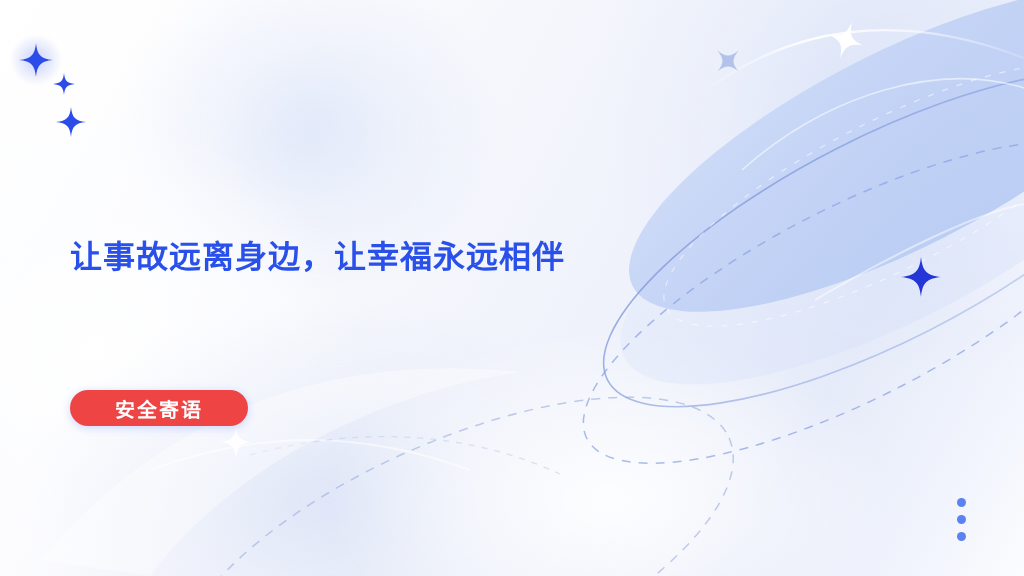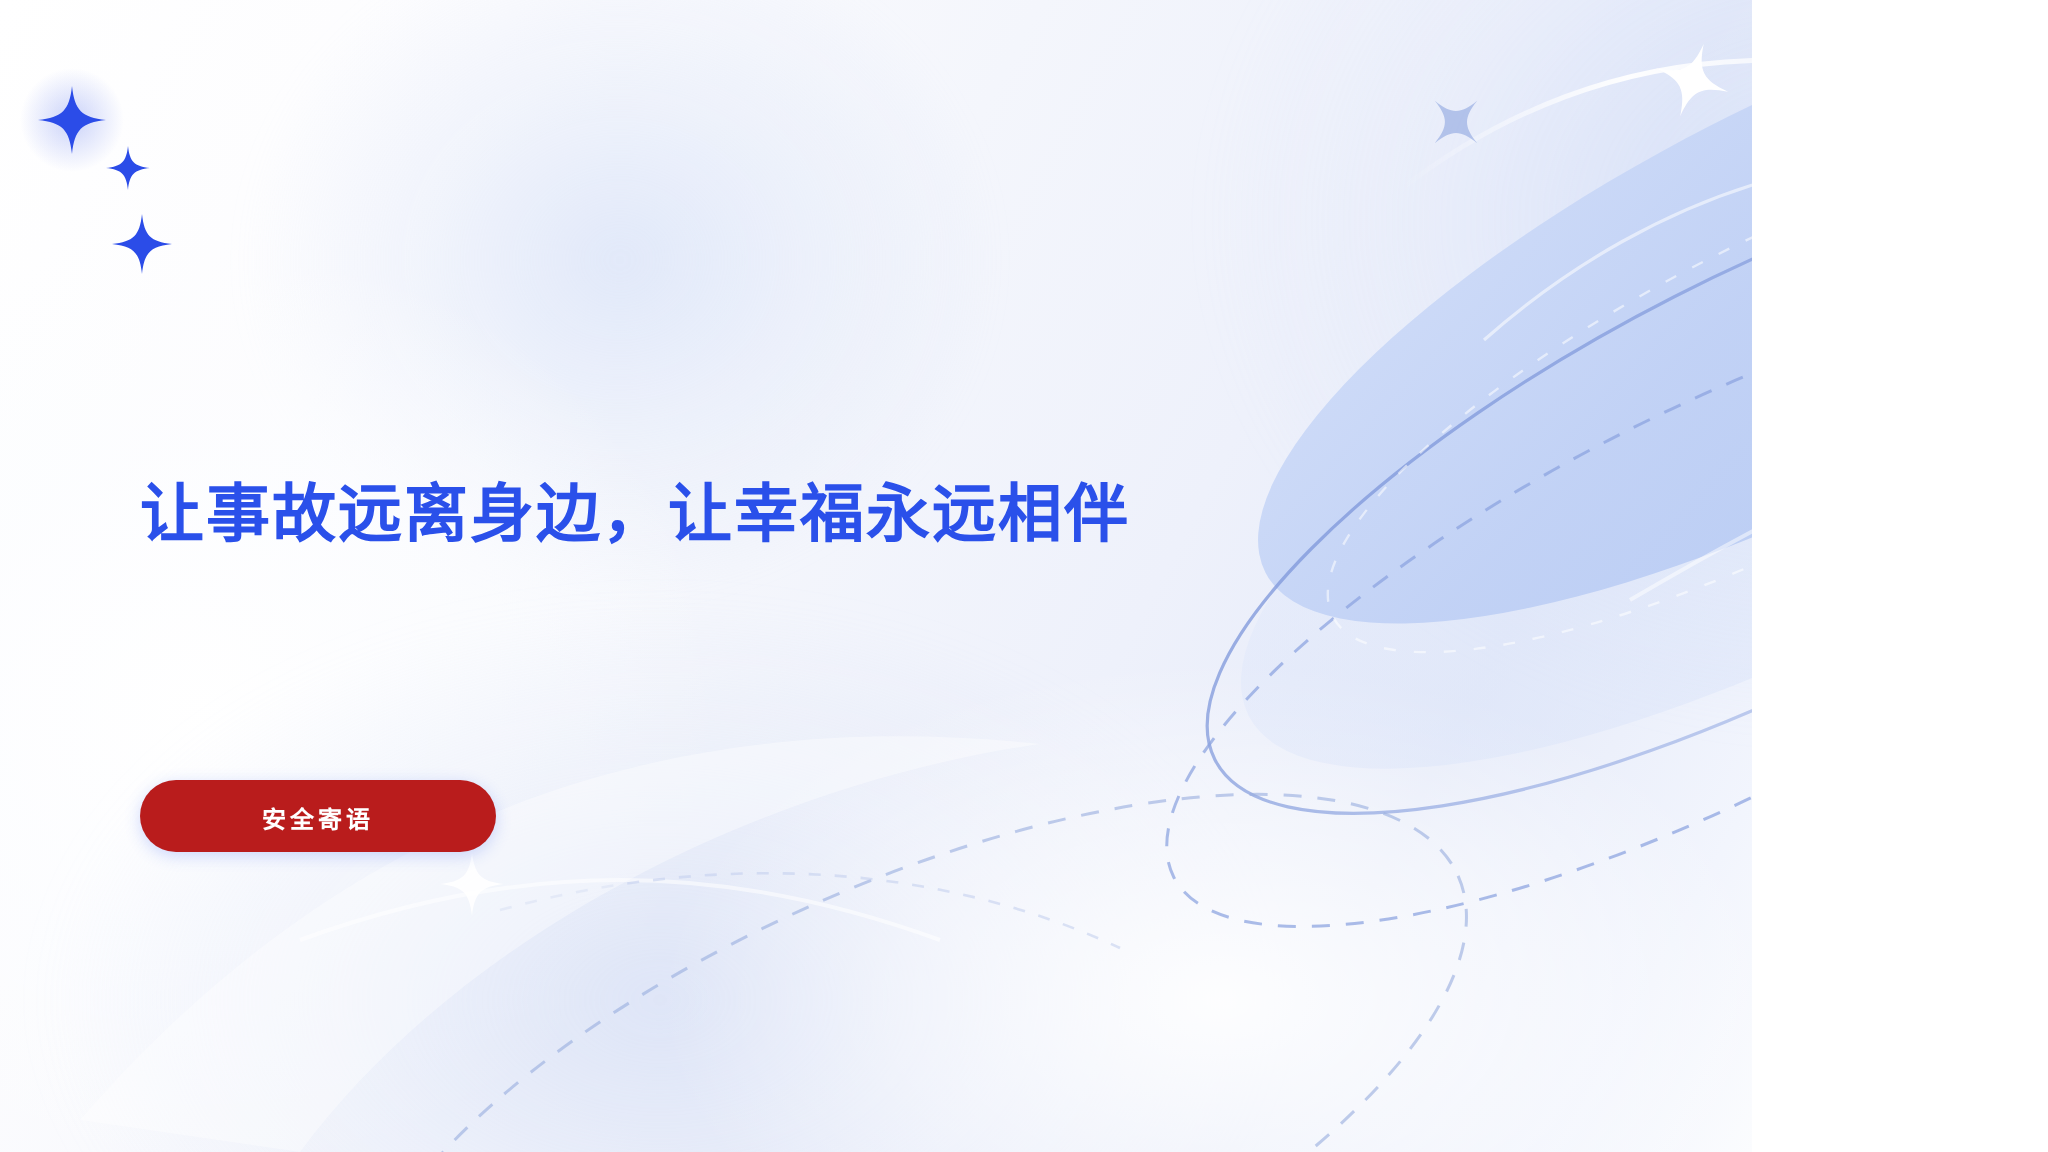--- a/index.html
+++ b/index.html
@@ -7,21 +7,21 @@
     margin: 0;
     padding: 0;
     background: #ffffff;
   }
   body {
     font-family: "Liberation Sans", "DejaVu Sans", sans-serif;
   }
 
   #slide {
     position: relative;
-    width: 876px;
+    width: 1024px;
     height: 576px;
     overflow: hidden;
     background: #fdfdff;
   }
 
   
   .bg-base {
     position: absolute;
     inset: 0;
     background:
@@ -96,24 +96,24 @@
   }
 
   .cta-button {
     position: absolute;
     left: 70px;
     top: 390px;
     width: 178px;
     height: 36px;
     border: none;
     border-radius: 18px;
-    background: #b91c1c;
+    background: #ef4444;
     color: #ffffff;
     font-family: inherit;
-    font-size: 12px;
+    font-size: 20px;
     font-weight: bold;
     letter-spacing: 2px;
     cursor: pointer;
     box-shadow: 0 2px 8px rgba(48,89,242,0.22);
     padding: 0;
   }
 
   
   .pager-dots {
     position: absolute;

